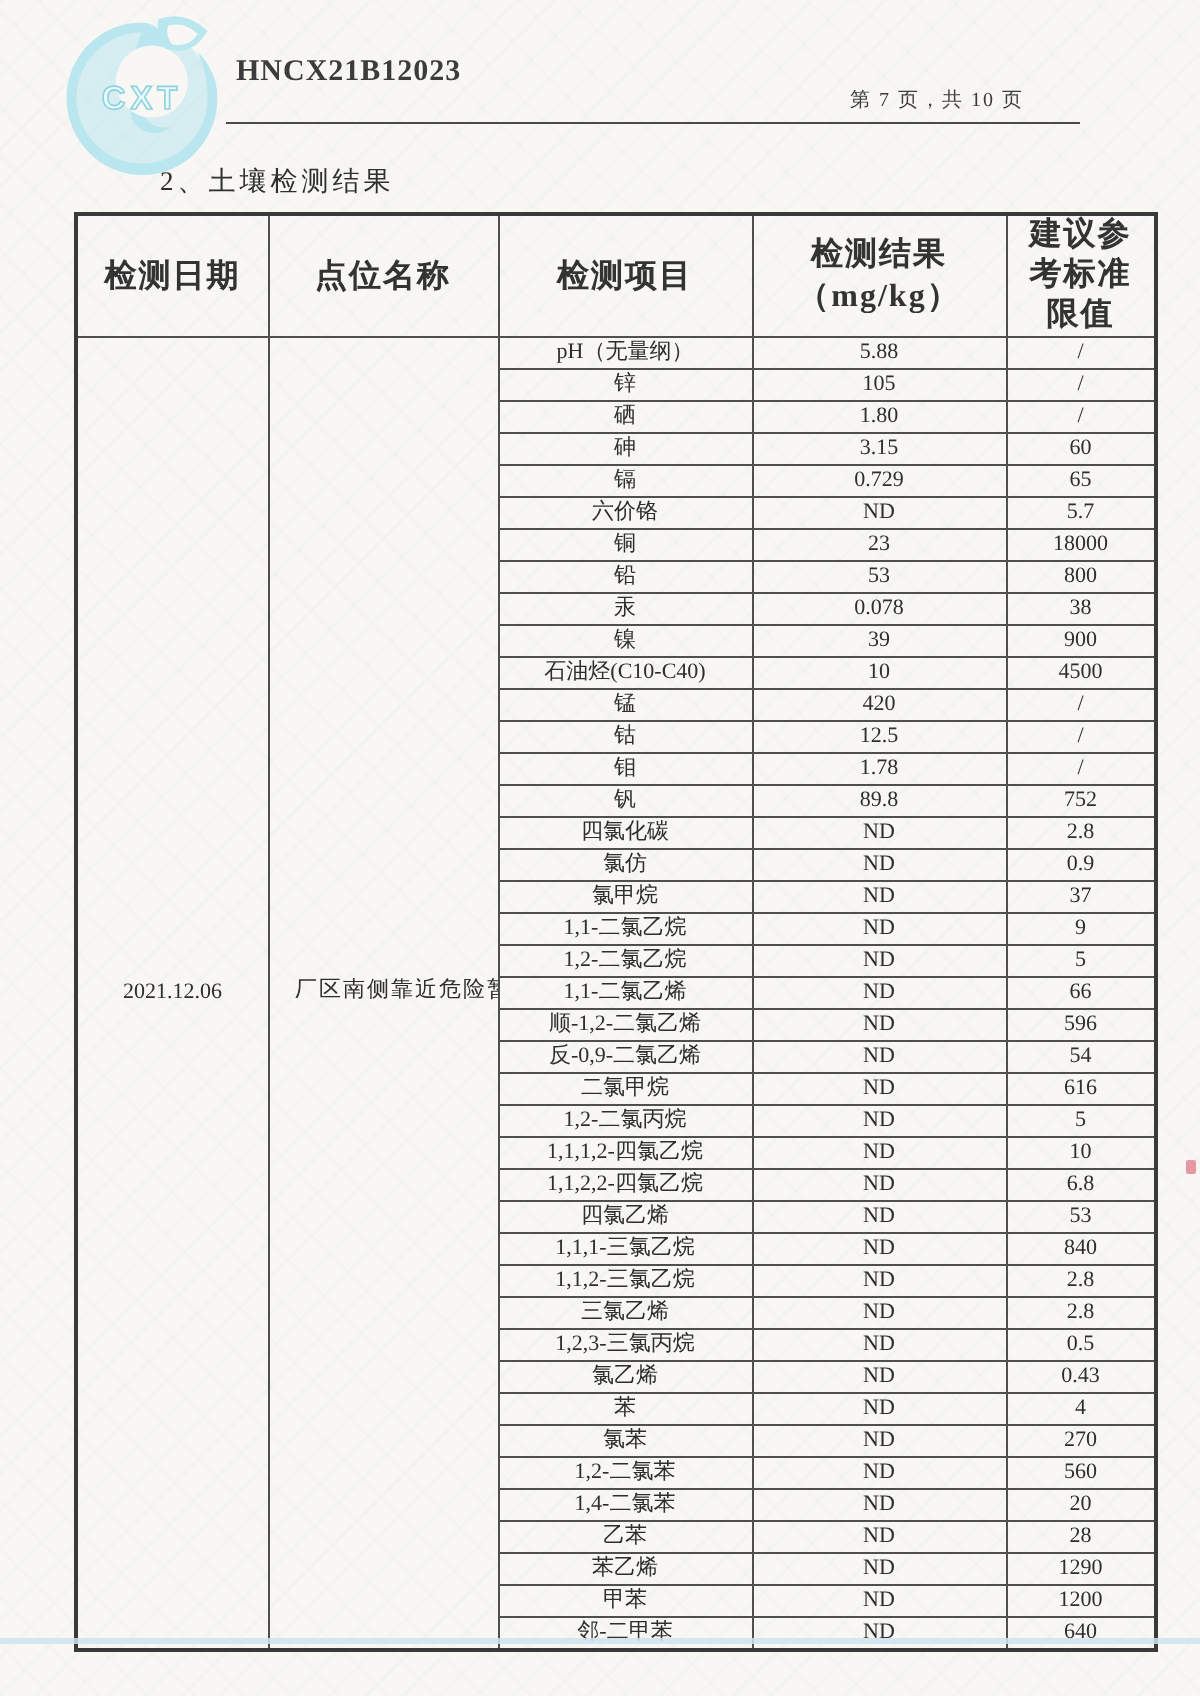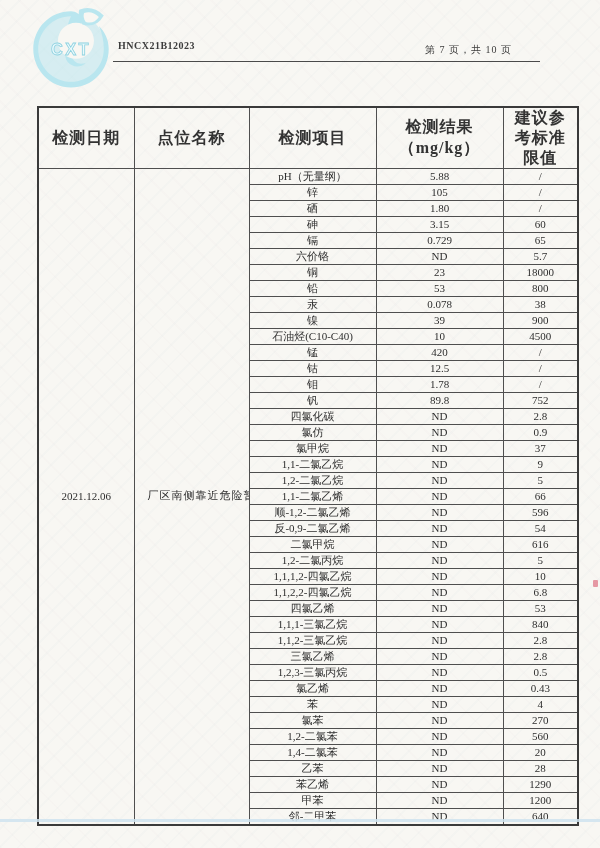--- a/index.html
+++ b/index.html
@@ -13,22 +13,22 @@
   .page{
     position:absolute;inset:0;
     background:
       repeating-linear-gradient(135deg, rgba(170,195,205,0.05) 0 2px, rgba(0,0,0,0) 2px 13px),
       repeating-linear-gradient(45deg, rgba(205,180,190,0.04) 0 2px, rgba(0,0,0,0) 2px 17px),
       #f8f7f3;
   }
   
   .logo{position:absolute;left:30px;top:8px;width:82px;height:82px;}
   .doc-num{
-    position:absolute;left:118px;top:40px;
-    font-size:10px;font-weight:bold;color:#3c3c3c;letter-spacing:0.5px;
+    position:absolute;left:118px;top:28px;
+    font-size:15px;font-weight:bold;color:#3c3c3c;letter-spacing:0.5px;
   }
   .page-info{
     position:absolute;right:88px;top:43px;
     font-size:10px;color:#3c3c3c;letter-spacing:1px;
   }
   .header-rule{
     position:absolute;left:113px;top:61px;width:427px;height:0;
     border-top:1.6px solid #4a4a4a;
   }
   .section-title{
@@ -89,20 +89,21 @@
 
     <path d="M60,2 q16,-6 30,7 q-9,16 -26,11 q-6,-9 -4,-18 Z" fill="#b9e6ef"></path>
     <path d="M66,6 q10,-3 18,5 q-6,9 -16,6 q-4,-6 -2,-11 Z" fill="#f8f7f3"></path>
     <text x="50" y="57" text-anchor="middle" font-size="20" font-weight="bold" letter-spacing="3" fill="#eafafd" stroke="#8fd2e0" stroke-width="1" font-family="Liberation Sans, sans-serif">CXT</text>
   </svg>
 
   <div class="doc-num">HNCX21B12023</div>
   <div class="page-info">第 7 页，共 10 页</div>
   <div class="header-rule"></div>
 
+  <div class="section-title">2、土壤检测结果</div>
 
   <table class="results">
     <colgroup>
       <col style="width:96px">
       <col style="width:115px">
       <col style="width:127px">
       <col style="width:127px">
       <col style="width:75px">
     </colgroup>
     <thead>

